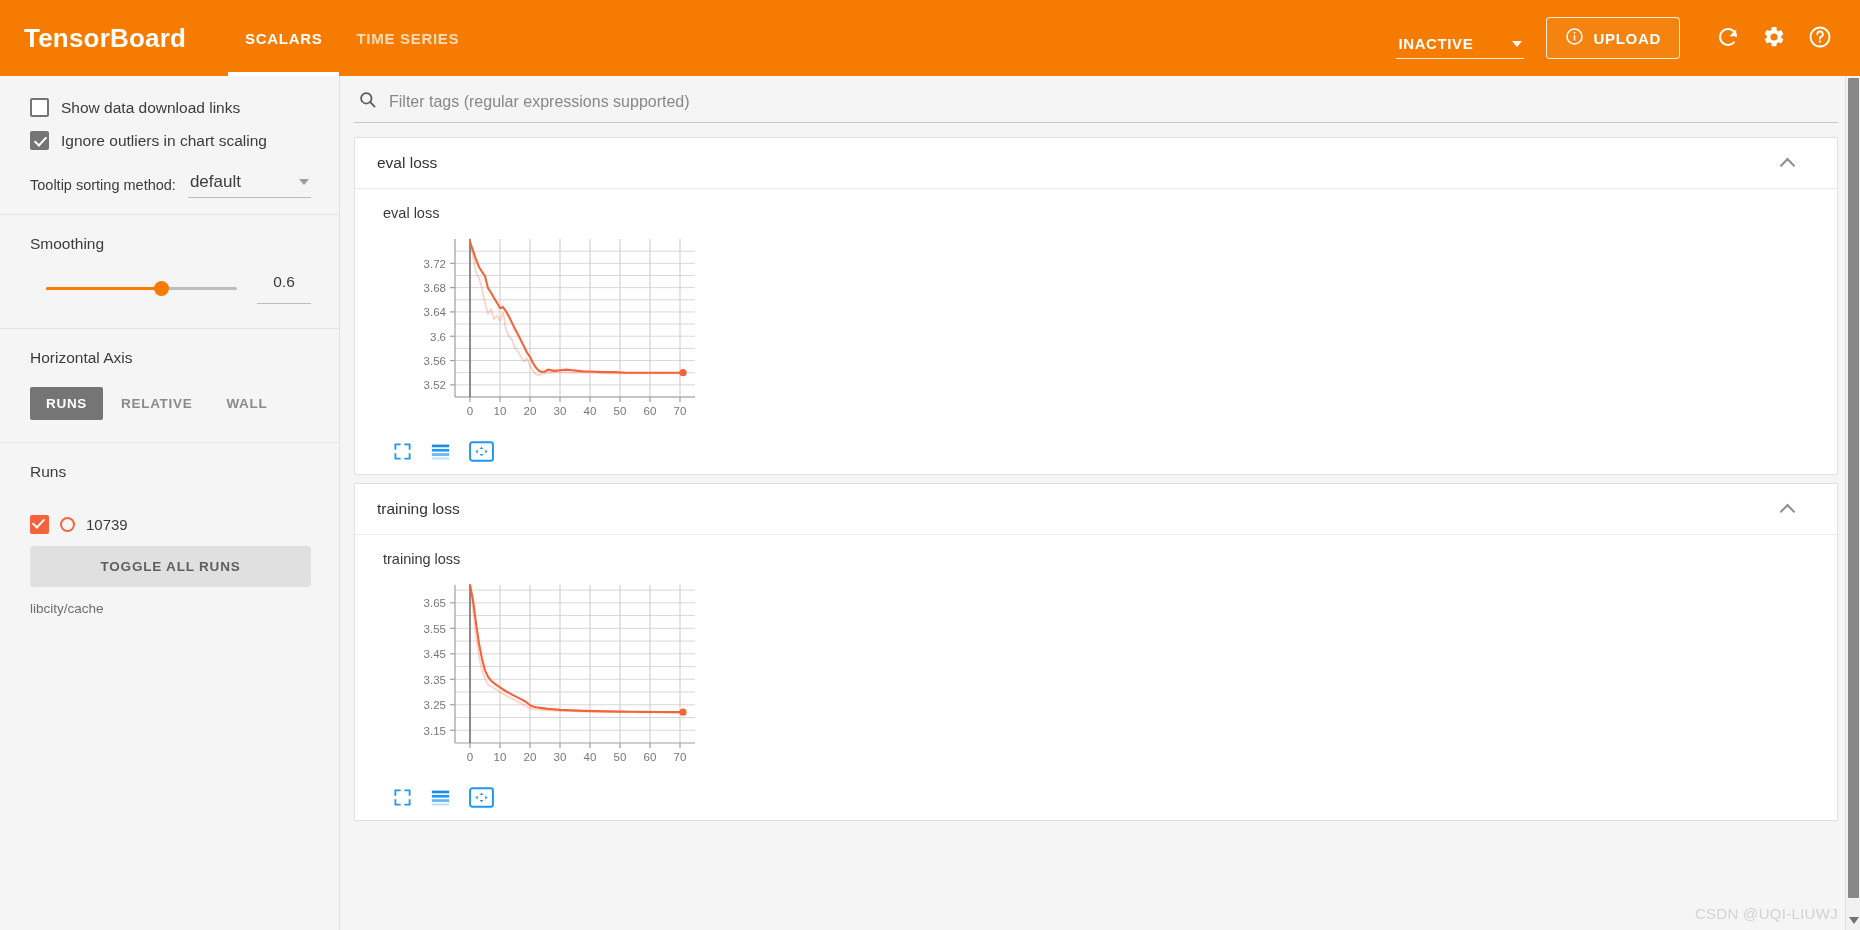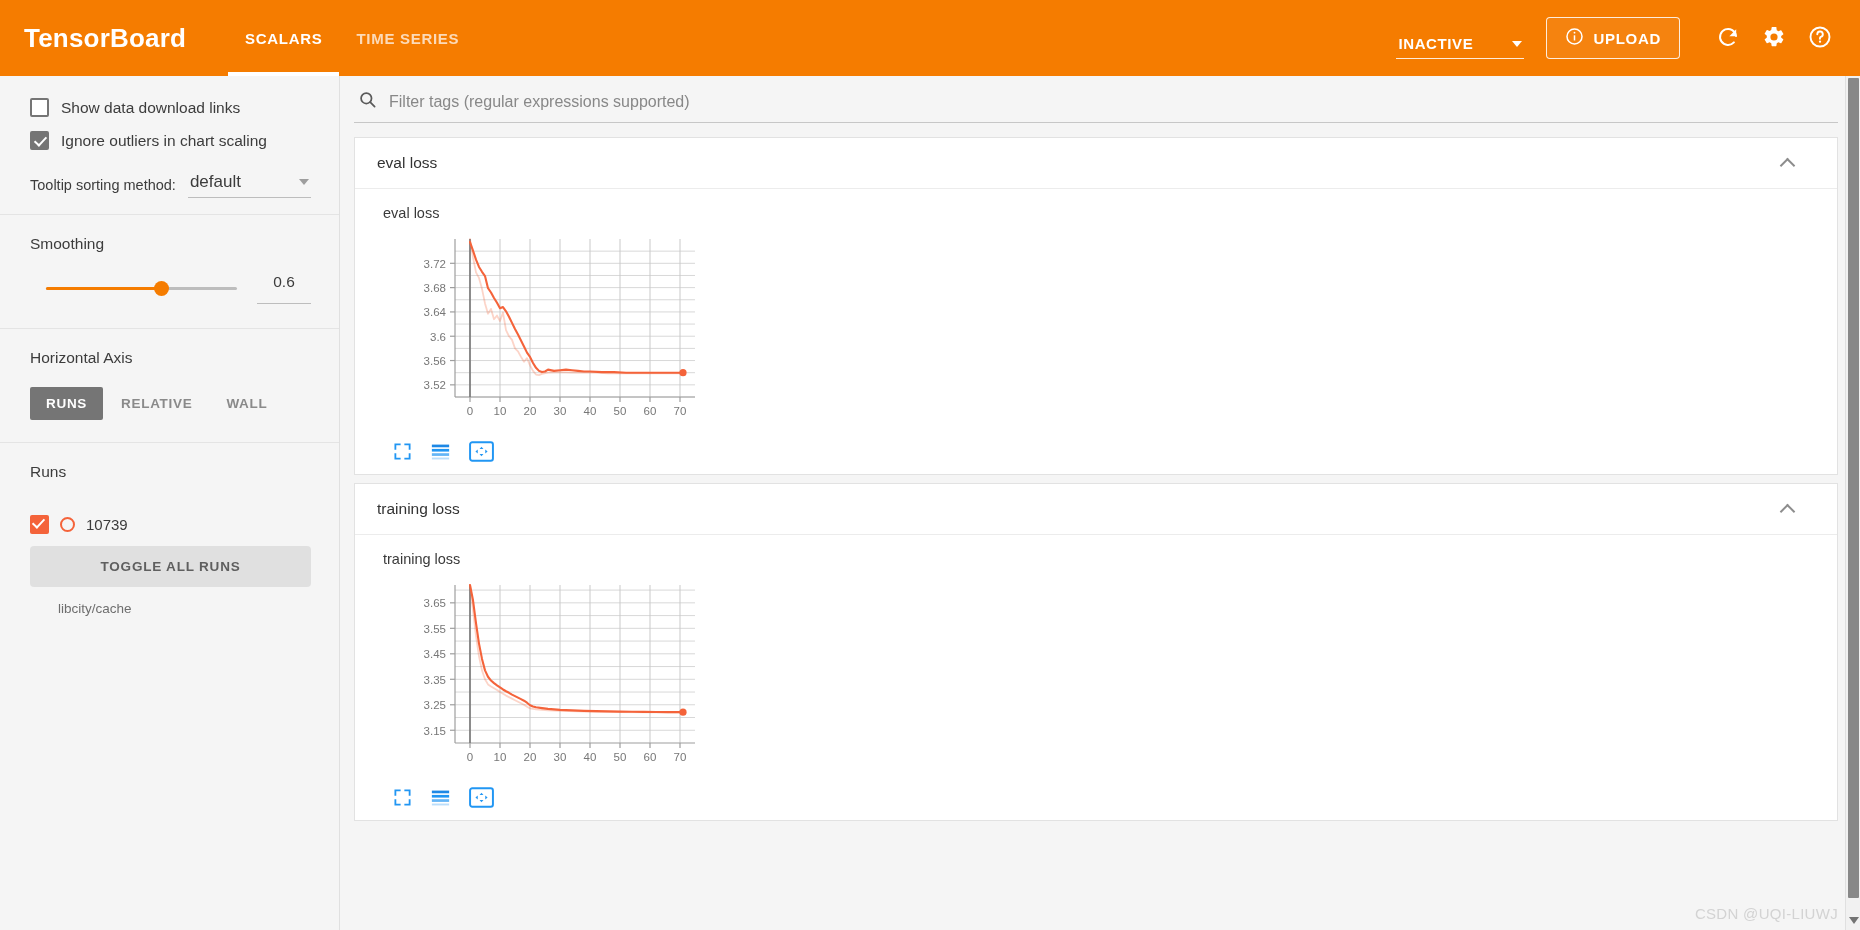--- a/index.html
+++ b/index.html
@@ -265,21 +265,21 @@
     border: none;
     border-radius: 4px;
     color: #5f5f5f;
     font-family: "Liberation Sans", sans-serif;
     font-size: 13.5px;
     font-weight: 600;
     letter-spacing: .8px;
     padding: 13px 0;
     cursor: pointer;
   }
-  .logdir { margin-top: 14px; font-size: 13.5px; color: #6e6e6e; margin-left: 28px; }
+  .logdir { margin-top: 14px; font-size: 13.5px; color: #6e6e6e; }
 
   
   .main {
     flex: 1;
     background: #f5f5f5;
     position: relative;
     overflow: hidden;
   }
   .filter-wrap {
     padding: 14px 22px 0 14px;

